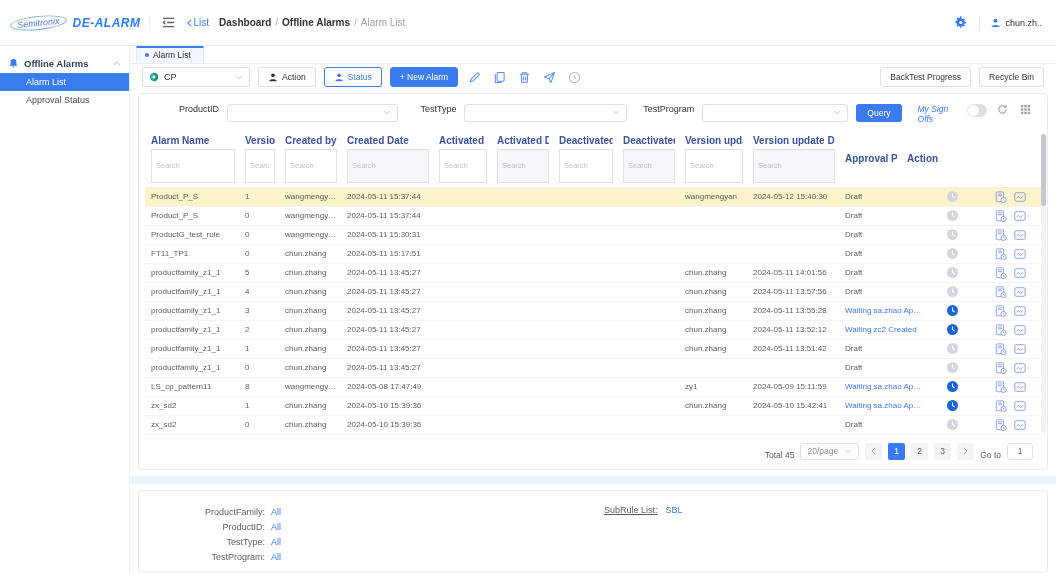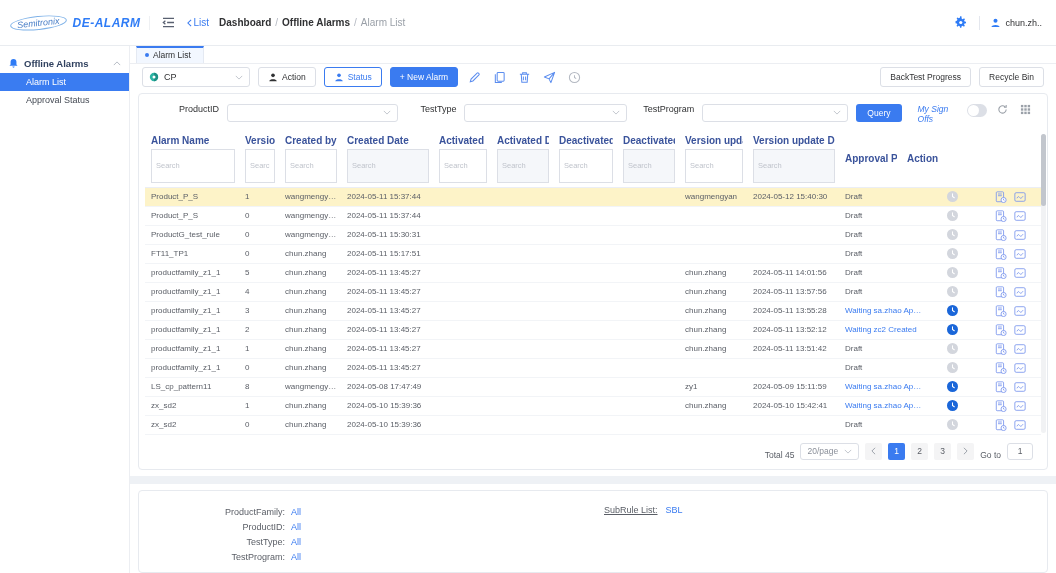--- a/index.html
+++ b/index.html
@@ -112,21 +112,21 @@
   .pp-select { height:17px; border:1px solid #dcdfe6; border-radius:3px; display:flex; align-items:center;
     gap:6px; padding:0 6px; color:#8a8f99; cursor:pointer; }
   .pg-btn { min-width:17px; height:17px; border-radius:2px; background:#f4f4f5; color:#5a5e66;
     display:inline-flex; align-items:center; justify-content:center; font-size:8.5px; cursor:pointer; border:none;
     font-family:"Liberation Sans",sans-serif; }
   .pg-btn.active { background:#3a7bf0; color:#fff; }
   .goto-input { width:26px; height:17px; border:1px solid #dcdfe6; border-radius:3px; text-align:center;
     font-size:8.5px; color:#5a5e66; font-family:"Liberation Sans",sans-serif; }
 
   
-  .details-card { position:relative; height:96px; margin:0 8px; padding:14px 0 0 68px; }
+  .details-card { position:relative; height:96px; margin:0 8px; padding:14px 0 0 48px; }
   .detail-row { display:flex; gap:6px; font-size:9px; line-height:15px; }
   .dlabel { width:78px; text-align:right; color:#5a5e66; }
   .dvalue { color:#3a7bf0; text-decoration:none; cursor:pointer; }
   .subrule { position:absolute; left:465px; top:14px; display:flex; gap:8px; font-size:9px; }
   .subrule .dlabel { width:auto;text-decoration:underline; }
 
   .caret-svg { width:8px; height:5px; display:block; }
   svg { display:block; }
 </style>
 </head>

